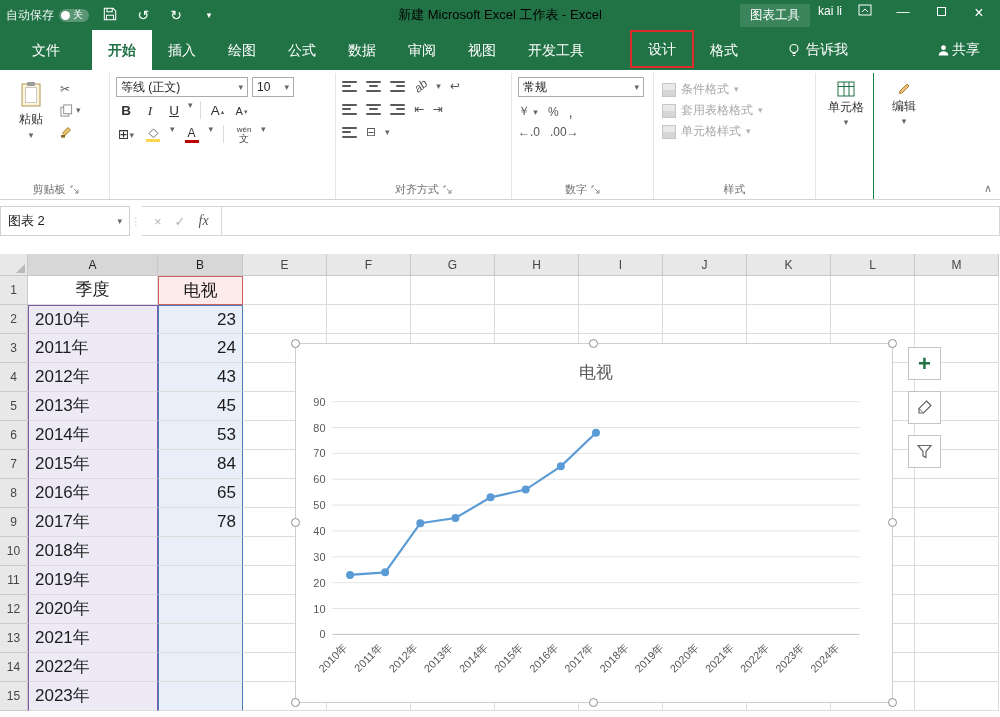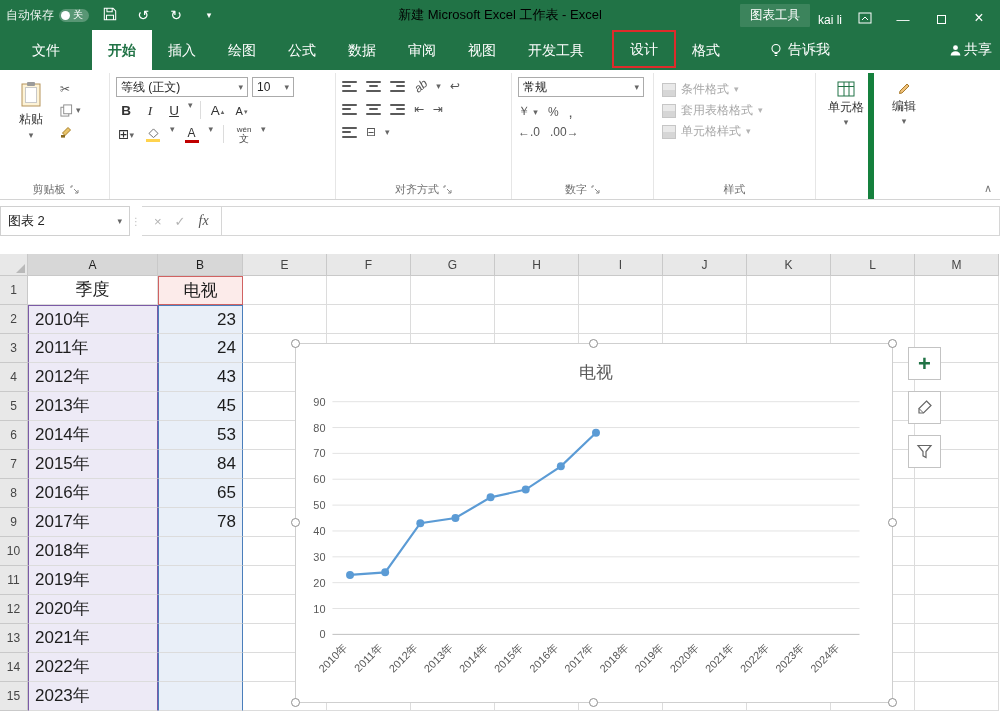--- a/index.html
+++ b/index.html
@@ -9,33 +9,33 @@
 .titlebar{height:30px;background:#217346;color:#fff;display:flex;align-items:center;
   padding:0 6px;font-size:12px;position:relative}
 .tb-left{display:flex;align-items:center;gap:9px}
 .autosave{display:flex;align-items:center;gap:5px;color:#eaf3ee}
 .toggle{width:30px;height:13px;border-radius:7px;background:rgba(255,255,255,.25);
   display:flex;align-items:center;padding:0 2px;gap:3px}
 .toggle .knob{width:9px;height:9px;border-radius:50%;background:#fff}
 .toggle .tstate{font-size:10px;color:#fff;line-height:1}
 .qat{width:24px;text-align:center;font-size:14px;color:#fff;cursor:default}
 .tb-title{position:absolute;left:0;right:0;text-align:center;font-size:13px;color:#000000;pointer-events:none}
-.tb-right{margin-left:auto;display:flex;align-items:flex-end;gap:8px}
+.tb-right{margin-left:auto;display:flex;align-items:flex-start;gap:8px}
 .ctxgroup{background:rgba(255,255,255,.12);padding:3px 10px;font-size:12.5px;border-radius:1px}
 .winbtn{width:30px;text-align:center;font-size:13px;color:#fff}
 .maxbox{display:inline-block;width:9px;height:9px;border:1px solid #fff}
 
 .tabrow{height:40px;background:#217346;display:flex;align-items:flex-end;color:#fff;font-size:14px}
 .tab{height:40px;line-height:40px;padding:0 16px;white-space:nowrap;cursor:default}
 .tab.active{background:#fff;color:#217346;font-weight:700}
 .tab.file{padding:0 32px}
-.ctxtabs{display:flex;margin-left:12px}
+.ctxtabs{display:flex;margin-left:30px}
 .tab.hl{border:2px solid #e02b2b;line-height:34px;height:38px;margin-bottom:1px}
 .tellme{display:flex;align-items:center;gap:6px;margin-left:26px;height:40px;padding:0 8px}
-.share{display:flex;align-items:center;gap:2px;margin-left:auto;margin-right:0;height:40px;padding:0 8px}
+.share{display:flex;align-items:center;gap:2px;margin-left:auto;margin-right:12px;height:40px;padding:0 8px}
 
 .ribbon{height:130px;background:#fff;border-bottom:1px solid #d4d4d4;display:flex;
   padding:3px 2px 0 2px;position:relative;color:#3a3a3a}
 .rgroup{position:relative;border-right:1px solid #e6e6e6;padding:4px 6px 18px 6px;
   display:flex;flex-direction:column}
 .glabel{position:absolute;left:0;right:0;bottom:2px;display:flex;align-items:center;
   justify-content:center;gap:4px;font-size:11px;color:#6e6e6e}
 .dd{font-size:9px;color:#666;line-height:1}
 .dim{color:#b3b3b3}
 
@@ -386,21 +386,21 @@
           <span class="dsq"></span>
           <span>单元格样式</span>
           <span class="dd dim">▾</span>
         </div>
       </div>
     <div class="glabel">
       <span>样式</span>
     </div>
   </div>
 
-  <div class="rgroup" style="width:58px;border-right:6px solid #15803d">
+  <div class="rgroup" style="width:58px;border-right:1px solid #15803d">
     <div class="bigbtn">
       <svg width="18" height="16" viewBox="0 0 18 16">
         <rect x="1" y="1" width="16" height="14" fill="#fff" stroke="#217346"></rect>
         <path d="M1 5.5 H17 M7 1 V15 M12 1 V15" stroke="#217346"></path>
       </svg>
       <span>单元格</span>
       <span class="dd">▾</span>
     </div>
   </div>
 

